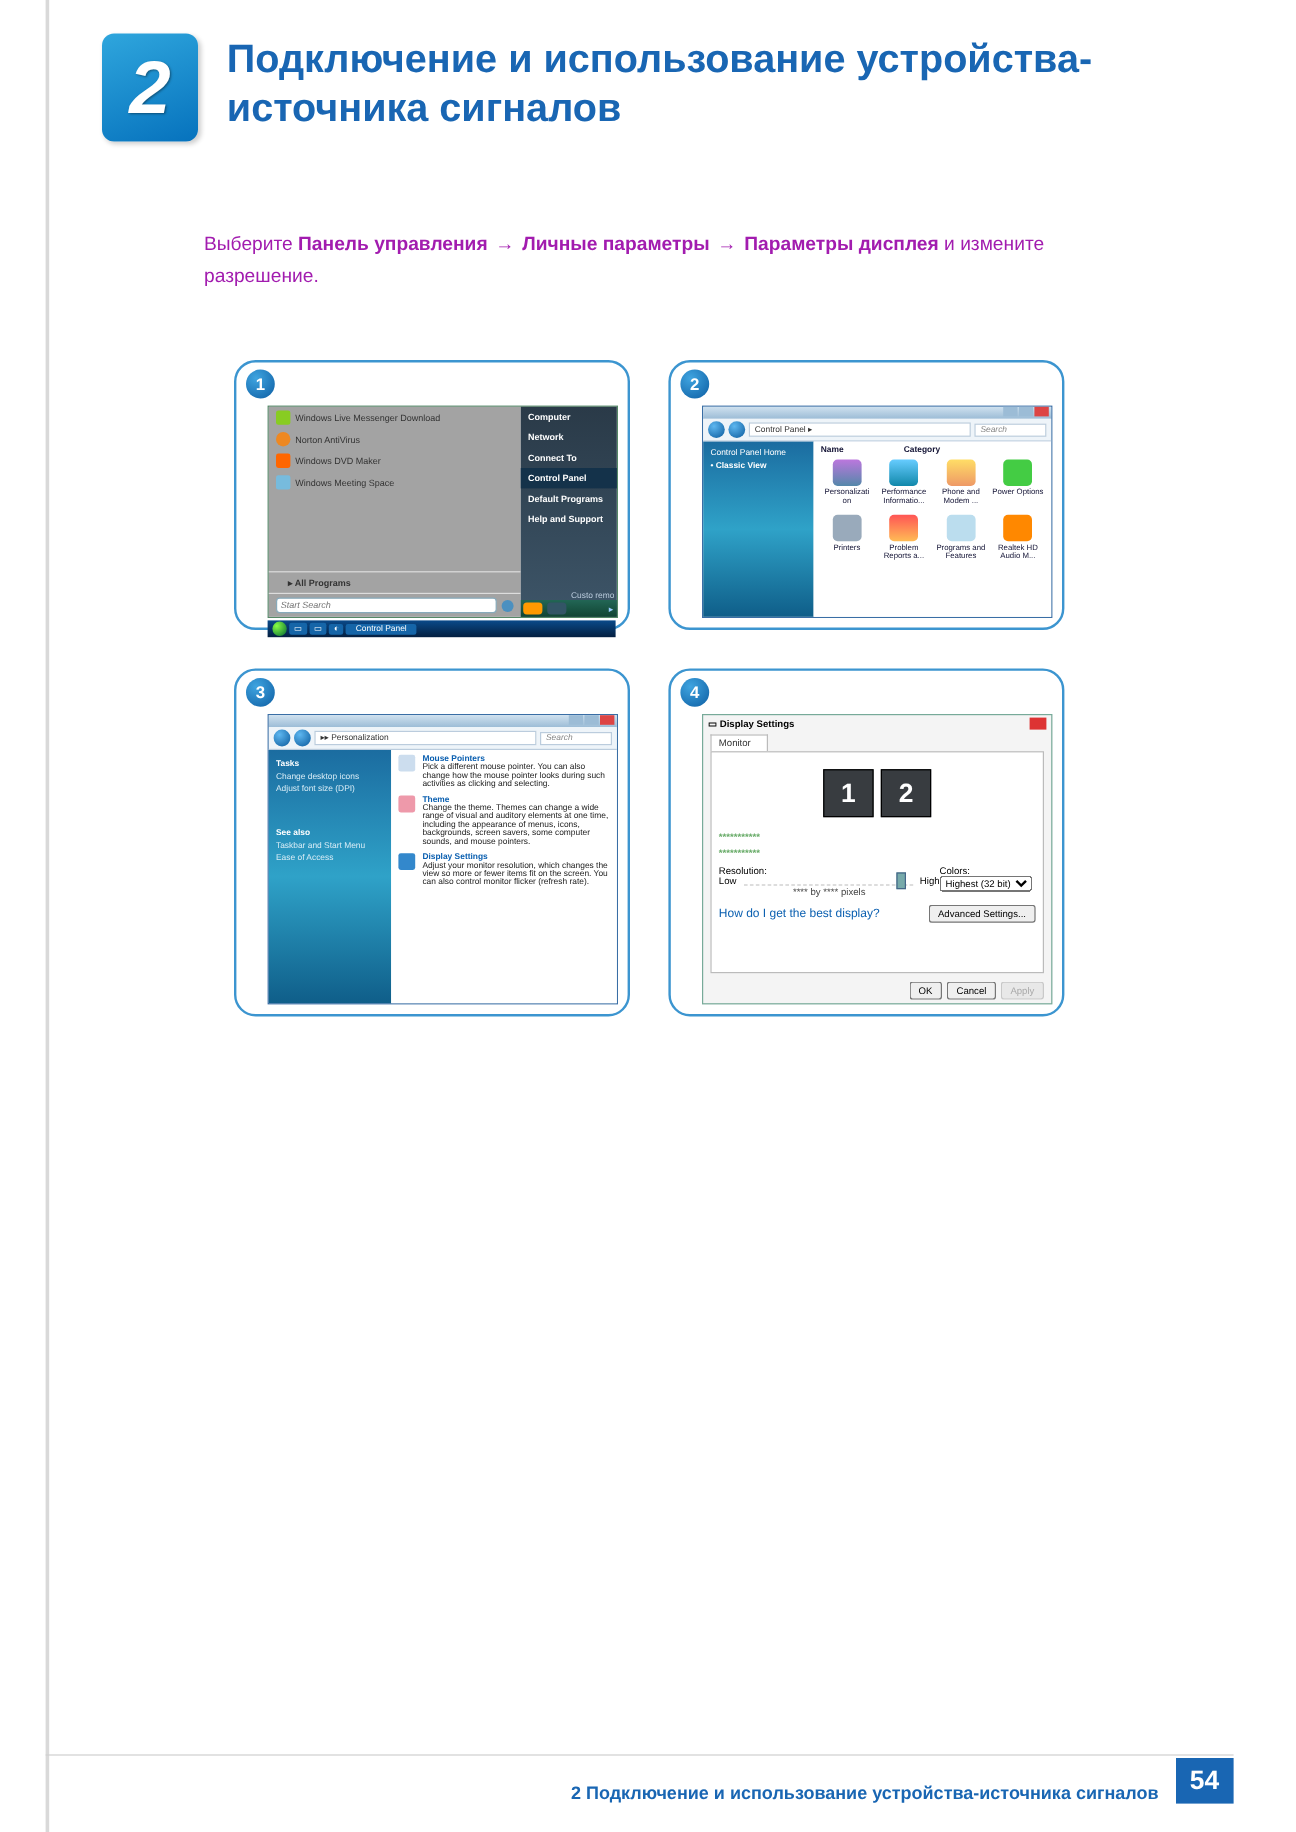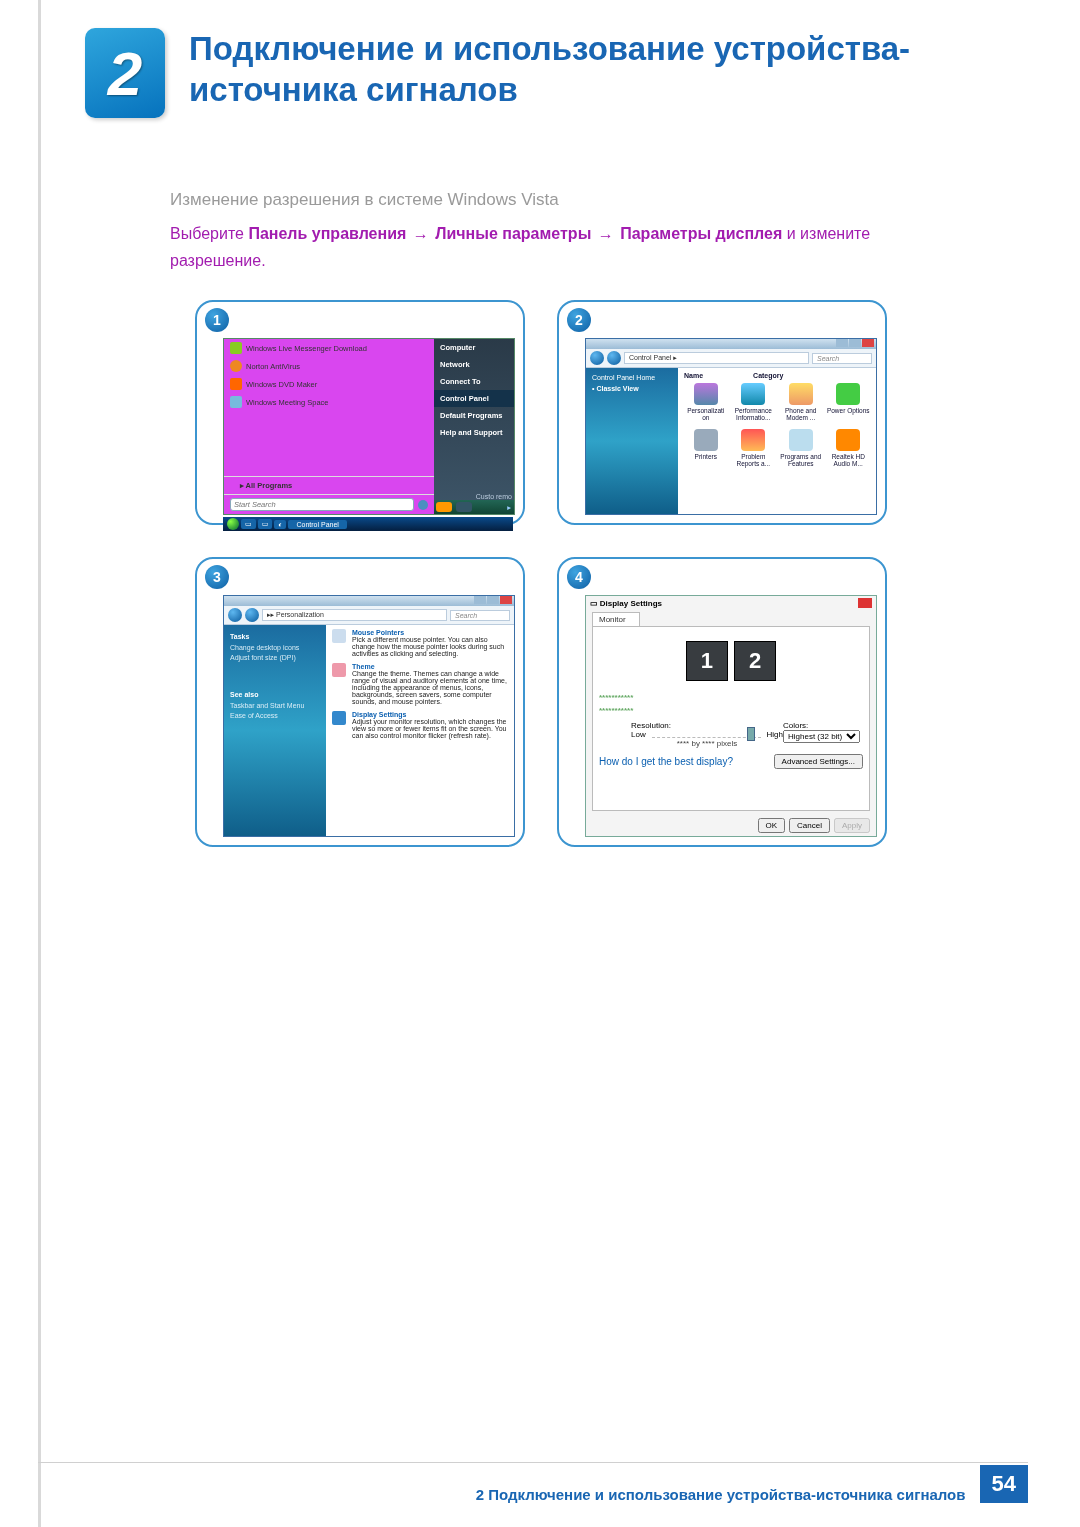--- a/index.html
+++ b/index.html
@@ -115,21 +115,21 @@
 
   
   .sm {
     display: flex;
     width: 100%;
     height: 100%;
     font-size: 7.5px;
     border: 1px solid #586;
     background: #f0f3f6;
   }
-  .sm-left { flex: 1; background: #d946ef; display:flex; flex-direction:column;justify-content:center; }
+  .sm-left { flex: 1; background: #a3a3a3; display:flex; flex-direction:column;justify-content:center; }
   .sm-right { width: 80px; background: linear-gradient(#2a3a48,#3d5568); color:#fff; display:flex; flex-direction:column;text-align:center; }
   .sm-item { display:flex; align-items:center; gap:4px; padding:3px 6px; }
   .sm-icon { width:12px; height:12px; border-radius:2px; background:#5ac; display:inline-block; }
   .sm-right .sm-item { padding:4px 6px; font-weight:bold; }
   .sm-right .sm-item.sel { background:#14324a; }
   .sm-all { border-top:1px solid #ddd; padding:4px 16px; font-weight:bold;}
   .sm-search { border-top:1px solid #ddd; padding:3px 6px; display:flex; gap:4px; align-items:center; }
   .sm-search input { flex:1; font-size:7.5px; font-style:italic; color:#888; border:1px solid #8ab; border-radius:3px; padding:1px 3px; background:#fff; }
   .sm-search .mag { width:10px; height:10px; background:#4b90c0; border-radius:50%; }
   .sm-foot { display:flex; align-items:center; background:linear-gradient(#265,#143); width:100%; }
@@ -168,21 +168,21 @@
 
   
   .ds-window { width:100%; height:100%; border:1px solid #7a9; background:#f4f4f4; display:flex; flex-direction:column; font-size:8px;}
   .ds-title { display:flex; align-items:center; justify-content:space-between; padding:2px 4px; font-weight:bold; color:#000;gap:16px;}
   .ds-title .x { width:14px;height:10px;background:#d33;}
   .ds-tab { margin:2px 6px 0; padding:2px 6px; border:1px solid #bbb; border-bottom:none; width:34px; background:#fff;}
   .ds-panel { margin:0 6px 4px; border:1px solid #bbb; background:#fff; flex:1; padding:6px; display:flex; flex-direction:column;}
   .monitors { align-self:center; margin:8px 0 10px; display:flex; gap:6px;}
   .monbox { background:#383c40; color:#fff; font-size:22px; font-weight:bold; padding:6px 14px; border:1px solid #000;}
   .ds-stars { color:#6a6; font-size:8px; font-weight:bold; margin:2px 0;}
-  .ds-row { display:flex; justify-content:space-between; margin-top:4px; font-size:8px; color:#000;margin-left:32px;}
+  .ds-row { display:flex; justify-content:space-between; margin-top:4px; font-size:8px; color:#000;}
   .slider { position:relative; flex:1; height:6px; margin:0 6px; border-bottom:1px dashed #bbb;}
   .slider .thumb { position:absolute; right:6px; top:-4px; width:6px; height:12px; background:#7aa; border:1px solid #468;}
   select.colors { font-size:8px; }
   .ds-footer { display:flex; gap:4px; justify-content:flex-end; padding:3px 6px;}
   .ds-footer button { font-size:8px; padding:1px 6px; }
   .ds-link { color:#0a5fb0; font-size:10px;}
   .adv { display:flex; justify-content:space-between; align-items:center; margin-top:6px;}
   .adv button { font-size:8px;}
 
   
@@ -219,21 +219,20 @@
 <div class="side-line"></div>
 
 <div class="chapter-head">
   <div class="chapter-badge">
     <span>2</span>
   </div>
   <div class="chapter-title">Подключение и использование устройства-источника сигналов</div>
 </div>
 
 <div class="body-area">
-  <div class="section-title">Изменение разрешения в системе Windows Vista</div>
   <div class="body-text">
     <span>Выберите </span>
     <b>Панель управления</b>
     <span class="arrow">→</span>
     <b>Личные параметры</b>
     <span class="arrow">→</span>
     <b>Параметры дисплея</b>
     <span> и измените разрешение.</span>
   </div>
 </div>

